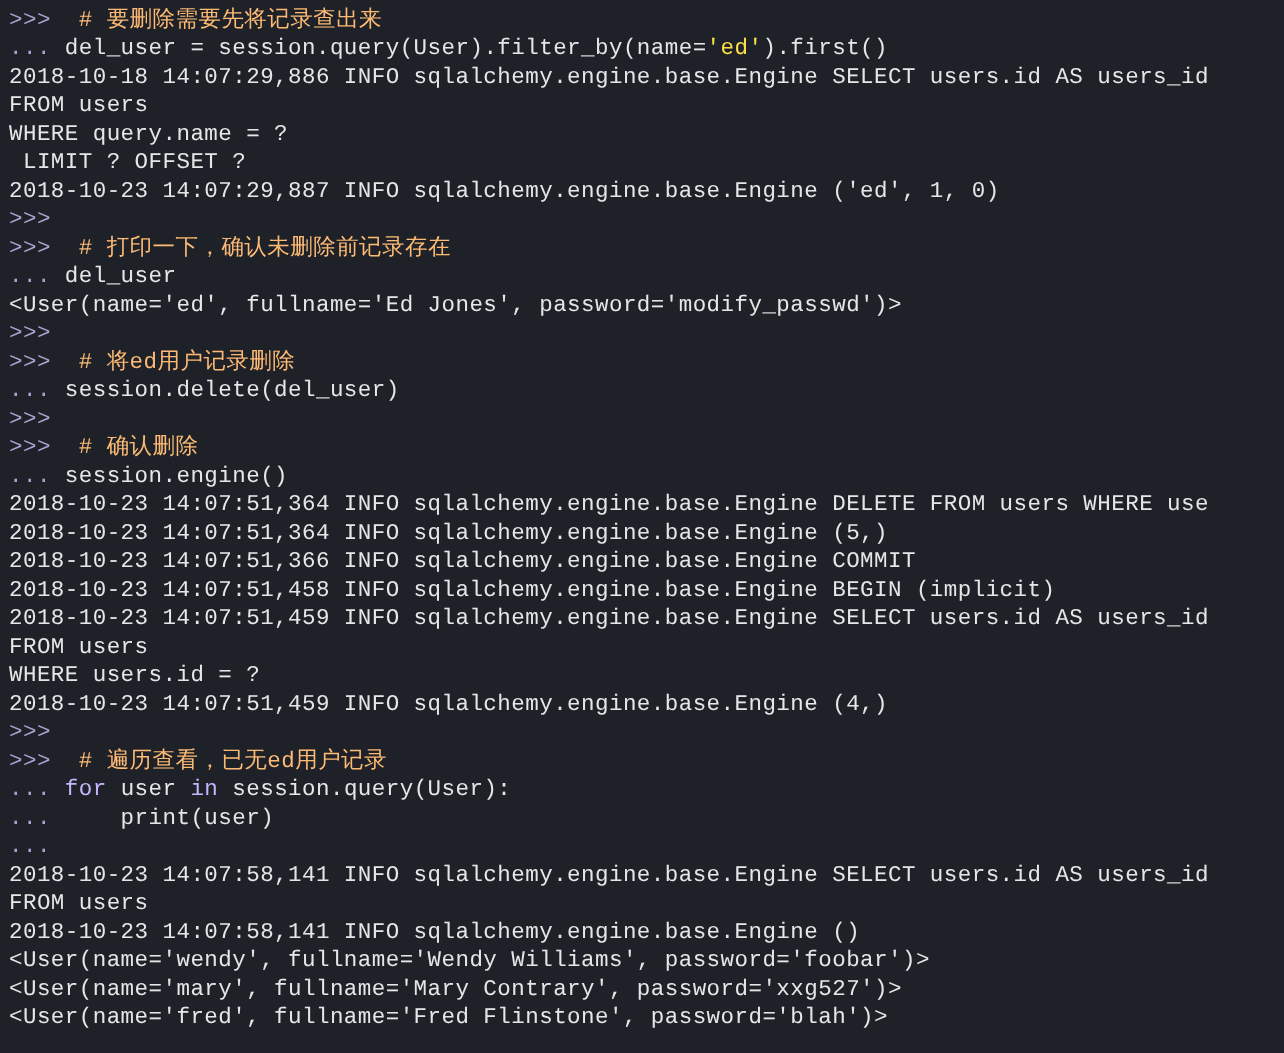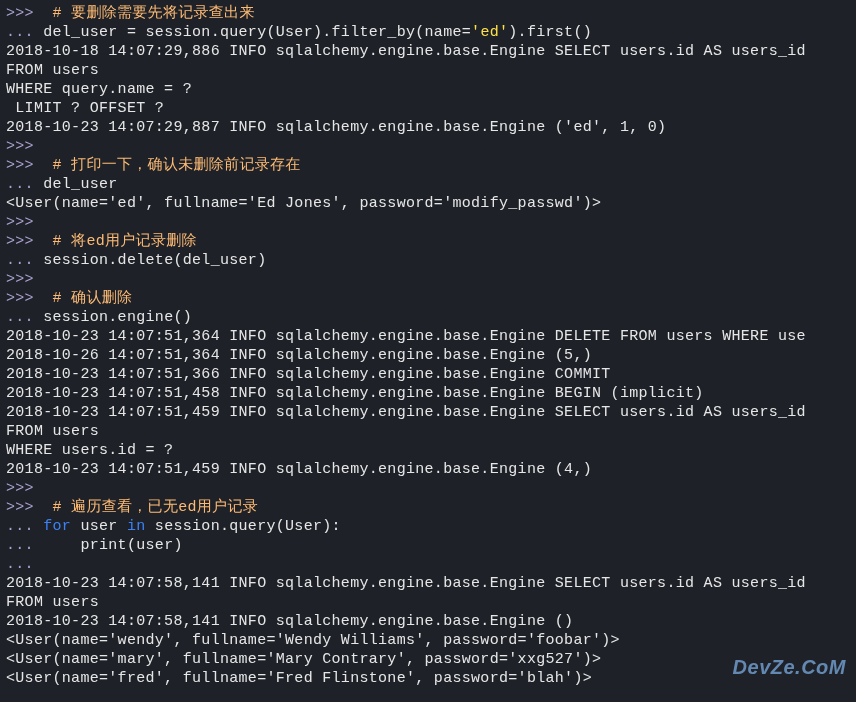--- a/index.html
+++ b/index.html
@@ -16,21 +16,21 @@
     padding: 4px 6px;
     font-family: "Courier New", Consolas, monospace;
     font-size: 15px;
     line-height: 19px;
     color: #e6e6e6;
     white-space: pre;
     letter-spacing: 0.3px;
   }
   .ps1   { color: #aba2d1; }   
   .cmt   { color: #fdba74; }   
-  .kw    { color: #3b82f6; }   
+  .kw    { color: #c4b5fd; }   
   .str   { color: #fde047; }   
   .watermark {
     position: absolute;
     right: 10px;
     bottom: 24px;
     color: #6b94c2;
     font-family: "Trebuchet MS", Arial, sans-serif;
     font-weight: 700;
     font-style: italic;
     font-size: 20px;
@@ -56,35 +56,34 @@
 <span><span class="ps1">&gt;&gt;&gt;</span><span class="cmt">  # 打印一下，确认未删除前记录存在</span></span>
 <span><span class="ps1">...</span><span> del_user</span></span>
 <span><span>&lt;User(name='ed', fullname='Ed Jones', password='modify_passwd')&gt;</span></span>
 <span><span class="ps1">&gt;&gt;&gt;</span><span></span></span>
 <span><span class="ps1">&gt;&gt;&gt;</span><span class="cmt">  # 将ed用户记录删除</span></span>
 <span><span class="ps1">...</span><span> session.delete(del_user)</span></span>
 <span><span class="ps1">&gt;&gt;&gt;</span><span></span></span>
 <span><span class="ps1">&gt;&gt;&gt;</span><span class="cmt">  # 确认删除</span></span>
 <span><span class="ps1">...</span><span> session.engine()</span></span>
 <span><span>2018-10-23 14:07:51,364 INFO sqlalchemy.engine.base.Engine DELETE FROM users WHERE use</span></span>
-<span><span>2018-10-26 14:07:51,364 INFO sqlalchemy.engine.base.Engine (5,)</span></span>
+<span><span>2018-10-23 14:07:51,364 INFO sqlalchemy.engine.base.Engine (5,)</span></span>
 <span><span>2018-10-23 14:07:51,366 INFO sqlalchemy.engine.base.Engine COMMIT</span></span>
 <span><span>2018-10-23 14:07:51,458 INFO sqlalchemy.engine.base.Engine BEGIN (implicit)</span></span>
 <span><span>2018-10-23 14:07:51,459 INFO sqlalchemy.engine.base.Engine SELECT users.id AS users_id</span></span>
 <span><span>FROM users</span></span>
 <span><span>WHERE users.id = ?</span></span>
 <span><span>2018-10-23 14:07:51,459 INFO sqlalchemy.engine.base.Engine (4,)</span></span>
 <span><span class="ps1">&gt;&gt;&gt;</span><span></span></span>
 <span><span class="ps1">&gt;&gt;&gt;</span><span class="cmt">  # 遍历查看，已无ed用户记录</span></span>
 <span><span class="ps1">...</span><span> </span><span class="kw">for</span><span> user </span><span class="kw">in</span><span> session.query(User):</span></span>
 <span><span class="ps1">...</span><span>     print(user)</span></span>
 <span><span class="ps1">...</span><span></span></span>
 <span><span>2018-10-23 14:07:58,141 INFO sqlalchemy.engine.base.Engine SELECT users.id AS users_id</span></span>
 <span><span>FROM users</span></span>
 <span><span>2018-10-23 14:07:58,141 INFO sqlalchemy.engine.base.Engine ()</span></span>
 <span><span>&lt;User(name='wendy', fullname='Wendy Williams', password='foobar')&gt;</span></span>
 <span><span>&lt;User(name='mary', fullname='Mary Contrary', password='xxg527')&gt;</span></span>
 <span><span>&lt;User(name='fred', fullname='Fred Flinstone', password='blah')&gt;</span></span>
 </pre>
 
 <div class="watermark">
-  <div class="wm2">DevZe.CoM</div>
 </div>
 
 </body></html>

